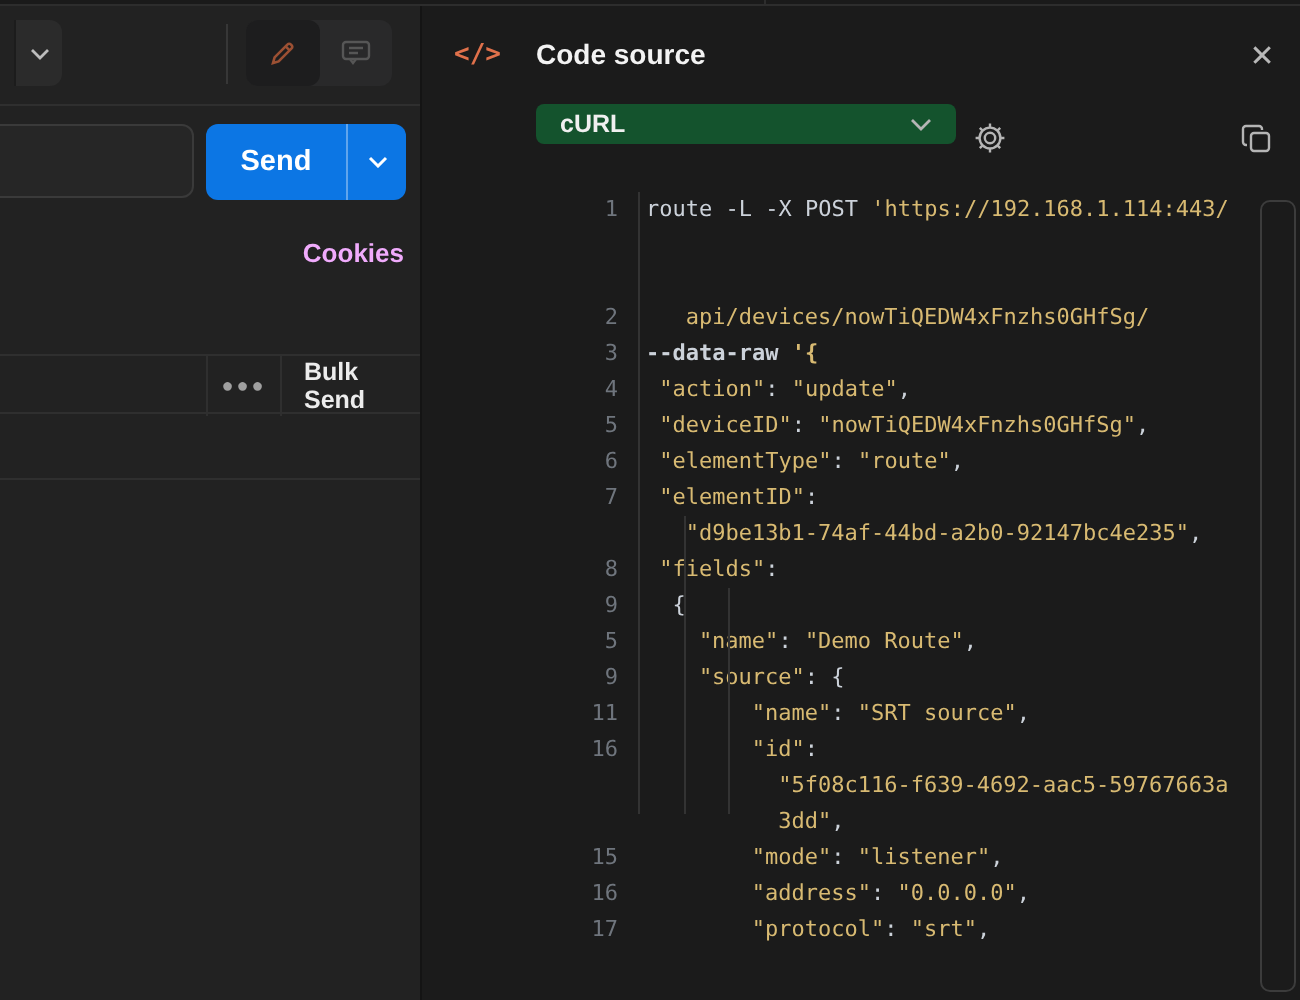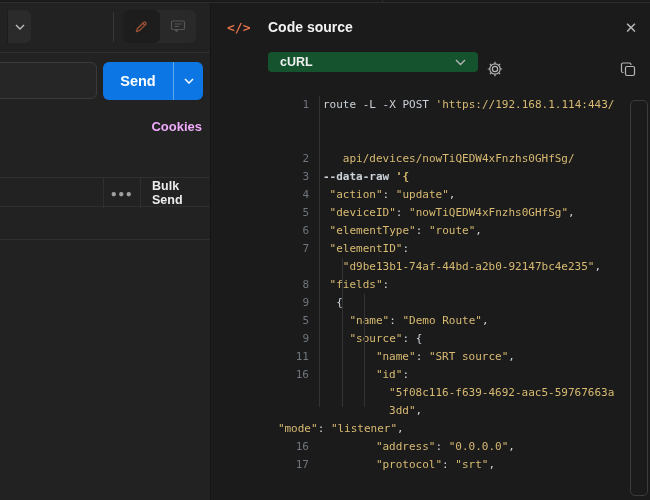--- a/index.html
+++ b/index.html
@@ -197,21 +197,21 @@
           <div class="code-row"><span class="ln">7</span><span class="ct" style="padding-left: 20.61px;"><span class="tok-s">"elementID"</span><span class="tok-p">:</span></span></div>
           <div class="code-row"><span class="ln"></span><span class="ct" style="padding-left: 33.83px;"><span class="tok-s">"d9be13b1-74af-44bd-a2b0-92147bc4e235"</span><span class="tok-p">,</span></span></div>
           <div class="code-row"><span class="ln">8</span><span class="ct" style="padding-left: 20.61px;"><span class="tok-s">"fields"</span><span class="tok-p">:</span></span></div>
           <div class="code-row"><span class="ln">9</span><span class="ct" style="padding-left: 27.22px;"><span class="tok-p">{</span></span></div>
           <div class="code-row"><span class="ln">5</span><span class="ct" style="padding-left: 40.44px;"><span class="tok-s">"name"</span><span class="tok-p">: </span><span class="tok-s">"Demo Route"</span><span class="tok-p">,</span></span></div>
           <div class="code-row"><span class="ln">9</span><span class="ct" style="padding-left: 40.44px;"><span class="tok-s">"source"</span><span class="tok-p">: {</span></span></div>
           <div class="code-row"><span class="ln">11</span><span class="ct" style="padding-left: 66.88px;"><span class="tok-s">"name"</span><span class="tok-p">: </span><span class="tok-s">"SRT source"</span><span class="tok-p">,</span></span></div>
           <div class="code-row"><span class="ln">16</span><span class="ct" style="padding-left: 66.88px;"><span class="tok-s">"id"</span><span class="tok-p">:</span></span></div>
           <div class="code-row"><span class="ln"></span><span class="ct" style="padding-left: 80.1px;"><span class="tok-s">"5f08c116-f639-4692-aac5-59767663a</span></span></div>
           <div class="code-row"><span class="ln"></span><span class="ct" style="padding-left: 80.1px;"><span class="tok-s">3dd"</span><span class="tok-p">,</span></span></div>
-          <div class="code-row"><span class="ct" style="padding-left: 66.88px;"><span class="tok-s">"mode"</span><span class="tok-p">: </span><span class="tok-s">"listener"</span><span class="tok-p">,</span></span></div>
+          <div class="code-row"><span class="ln">15</span><span class="ct" style="padding-left: 66.88px;"><span class="tok-s">"mode"</span><span class="tok-p">: </span><span class="tok-s">"listener"</span><span class="tok-p">,</span></span></div>
           <div class="code-row"><span class="ln">16</span><span class="ct" style="padding-left: 66.88px;"><span class="tok-s">"address"</span><span class="tok-p">: </span><span class="tok-s">"0.0.0.0"</span><span class="tok-p">,</span></span></div>
           <div class="code-row"><span class="ln">17</span><span class="ct" style="padding-left: 66.88px;"><span class="tok-s">"protocol"</span><span class="tok-p">: </span><span class="tok-s">"srt"</span><span class="tok-p">,</span></span></div>
         </div>
     </div>
 
     <div class="indent-guide ig1"></div>
     <div class="indent-guide ig2"></div>
     <div class="indent-guide ig3"></div>
 
     <div class="scroll-rail"></div>

